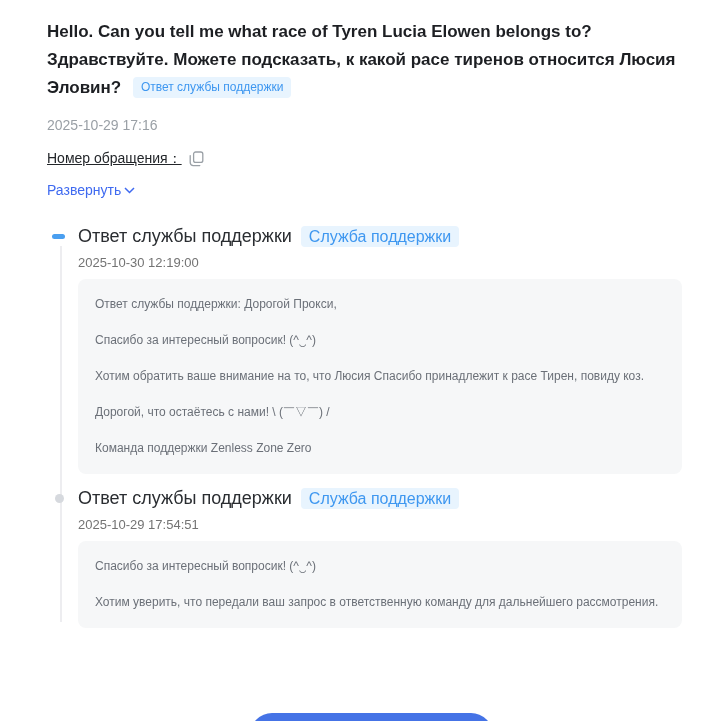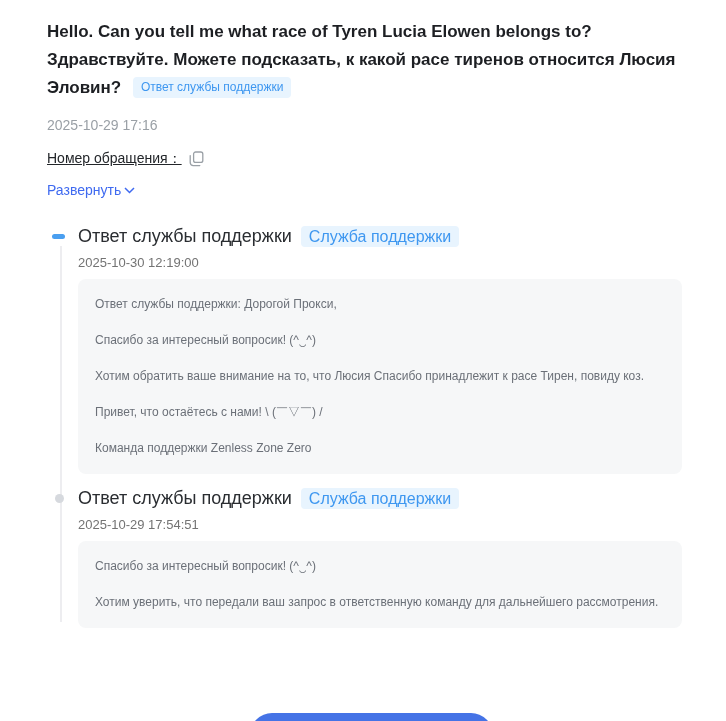--- a/index.html
+++ b/index.html
@@ -176,21 +176,21 @@
       <span class="marker-dash"></span>
       <div class="entry-header">
         <span class="entry-title">Ответ службы поддержки</span>
         <span class="entry-badge">Служба поддержки</span>
       </div>
       <div class="entry-time">2025-10-30 12:19:00</div>
       <div class="entry-box">
         <p>Ответ службы поддержки: Дорогой Прокси,</p>
         <p>Спасибо за интересный вопросик! (^‿^)</p>
         <p>Хотим обратить ваше внимание на то, что Люсия Спасибо принадлежит к расе Тирен, повиду коз.</p>
-        <p>Привет, что остаётесь с нами!  \ (￣▽￣) /</p>
+        <p>Дорогой, что остаётесь с нами!  \ (￣▽￣) /</p>
         <p>Команда поддержки Zenless Zone Zero</p>
       </div>
     </div>
 
     <div class="entry">
       <span class="marker-dot"></span>
       <div class="entry-header">
         <span class="entry-title">Ответ службы поддержки</span>
         <span class="entry-badge">Служба поддержки</span>
       </div>

